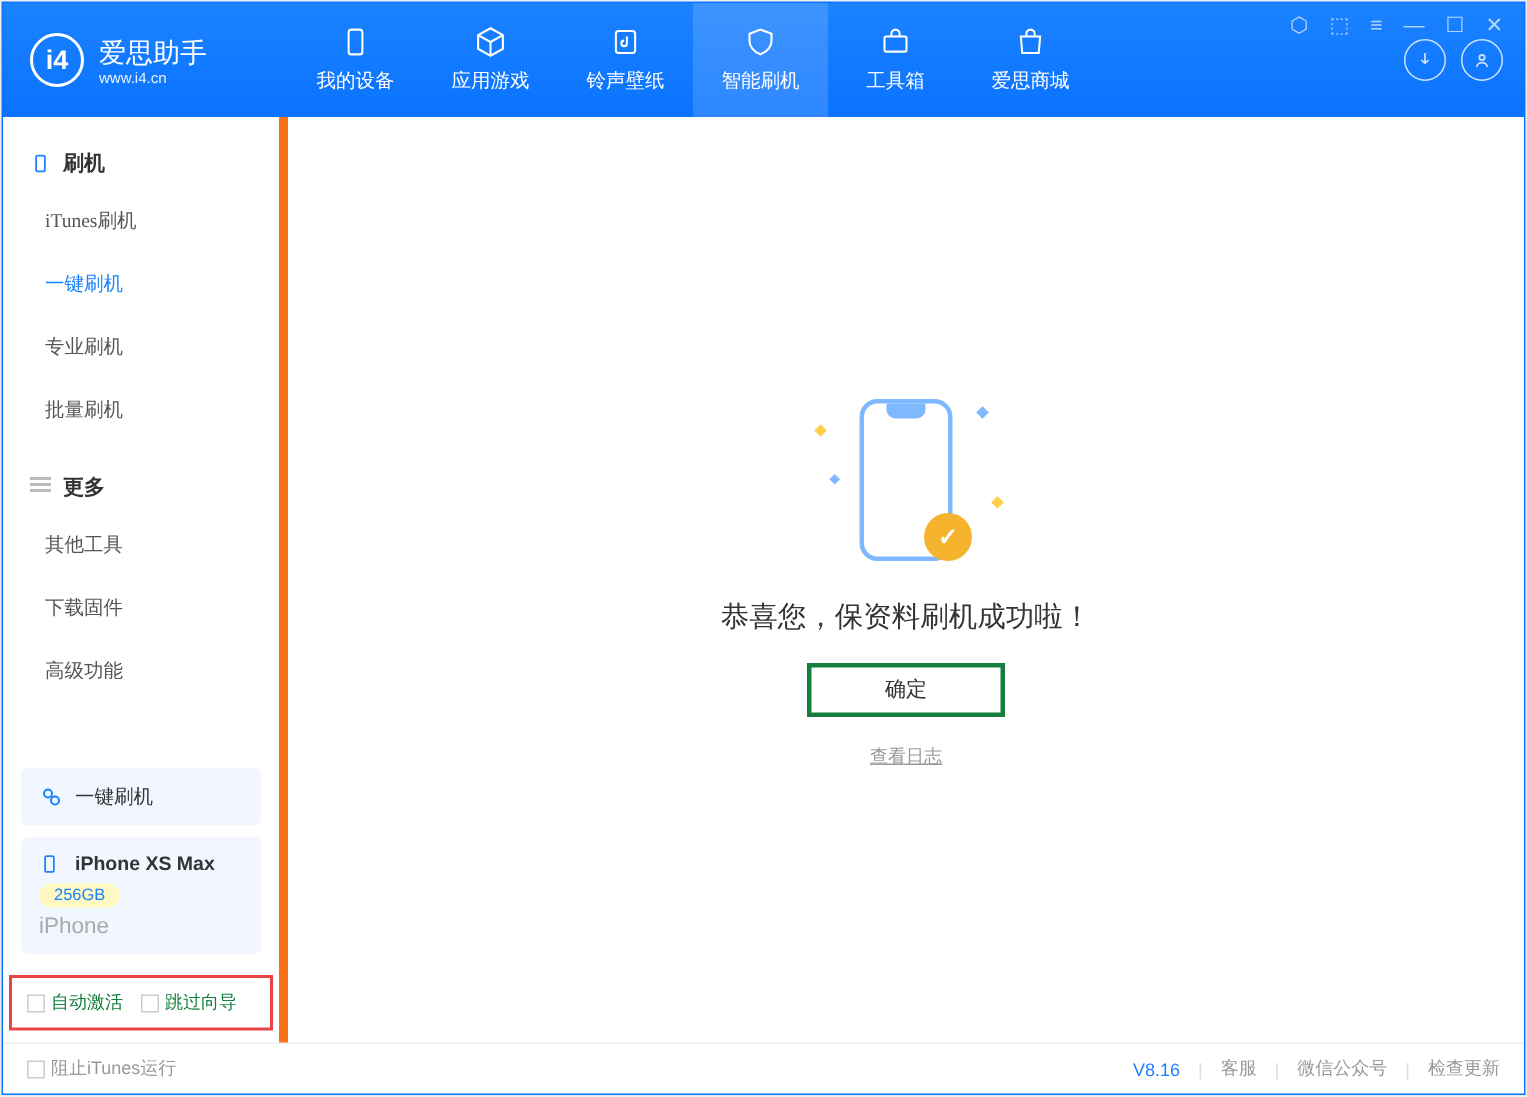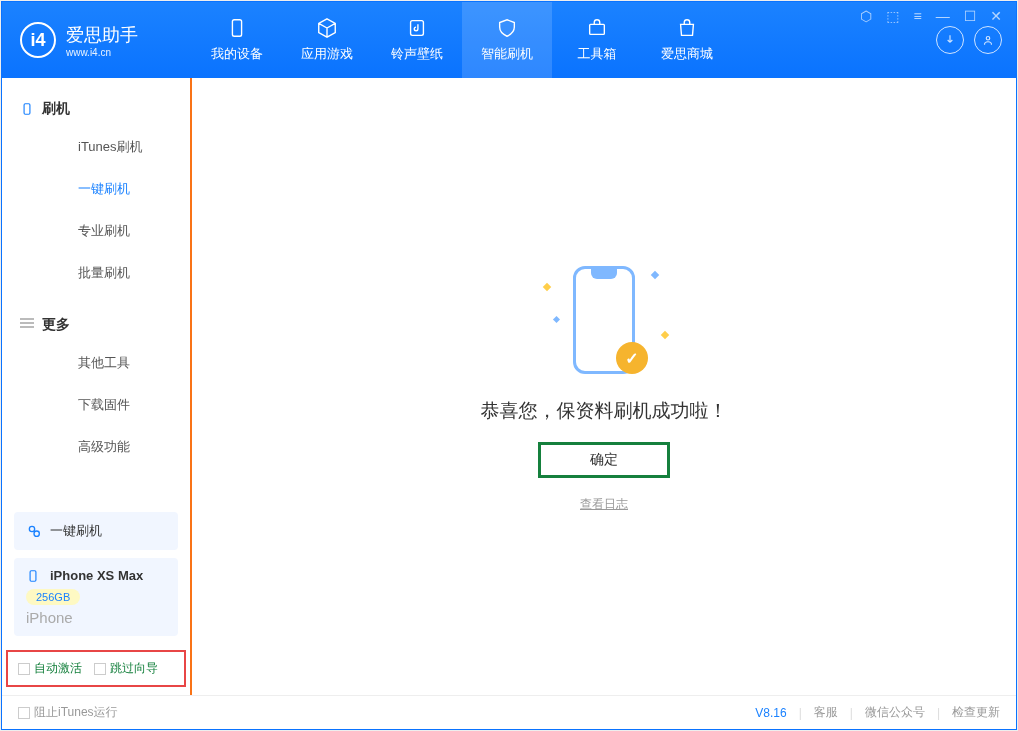--- a/index.html
+++ b/index.html
@@ -14,24 +14,24 @@
 .nav-tabs { display: flex; height: 100%; }
 .nav-tab { width: 90px; display: flex; flex-direction: column; align-items: center; justify-content: center; cursor: pointer; font-size: 13px; color: #fff; }
 .nav-tab.active { background: rgba(255,255,255,0.15); }
 .nav-tab-icon { margin-bottom: 6px; }
 .titlebar-spacer { flex: 1; }
 .titlebar-right { display: flex; align-items: center; padding-right: 14px; gap: 10px; height: 100%; }
 .titlebar-top-icons { position: absolute; top: 8px; right: 16px; display: flex; gap: 14px; color: #cfe4ff; font-size: 14px; }
 .titlebar-top-icons span { cursor: pointer; opacity: 0.85; }
 .circle-btn { width: 28px; height: 28px; border: 1.5px solid #cfe4ff; border-radius: 50%; display: flex; align-items: center; justify-content: center; cursor: pointer; }
 .body-area { flex: 1; display: flex; position: relative; }
-.sidebar { width: 190px; border-right: 2px solid #f97316; display: flex; flex-direction: column; }
+.sidebar { width: 190px; border-right: 6px solid #f97316; display: flex; flex-direction: column; }
 .sb-group { padding-top: 14px; }
 .sb-header { display: flex; align-items: center; padding: 8px 18px; font-size: 14px; font-weight: bold; color: #333; gap: 8px; }
-.sb-item { padding: 12px 18px 12px 76px; font-size: 13px; color: #555; cursor: pointer; }
+.sb-item { padding: 12px 18px 12px 28px; font-size: 13px; color: #555; cursor: pointer; font-family: Liberation Serif, serif; }
 .sb-item.active { color: #1b82ff; }
 .sidebar-bottom { margin-top: auto; padding: 8px 12px; }
 .mode-card { background: #f1f6ff; border-radius: 4px; padding: 10px 12px; display: flex; align-items: center; gap: 8px; font-size: 13px; color: #333; margin-bottom: 8px; }
 .device-card { background: #f1f6ff; border-radius: 4px; padding: 10px 12px; font-size: 13px; }
 .device-title { font-weight: bold; color: #333; display: flex; align-items: flex-end; gap: 10px; }
 .capacity-badge { display: inline-block; background: #fef9c3; color: #1b82ff; border-radius: 10px; padding: 2px 10px; font-size: 11px; margin-top: 6px; }
 .device-type { color: #aaa; font-size: 15px; margin-top: 4px; }
 .checkbox-row { border: 2px solid #e84646; padding: 8px 10px; margin: 6px 4px 8px 4px; display: flex; gap: 12px; font-size: 12px; color: #15803d; }
 .chk { display: flex; align-items: center; gap: 4px; cursor: pointer; }
 .chk-box { width: 12px; height: 12px; border: 1px solid #ccc; background: #fff; }

